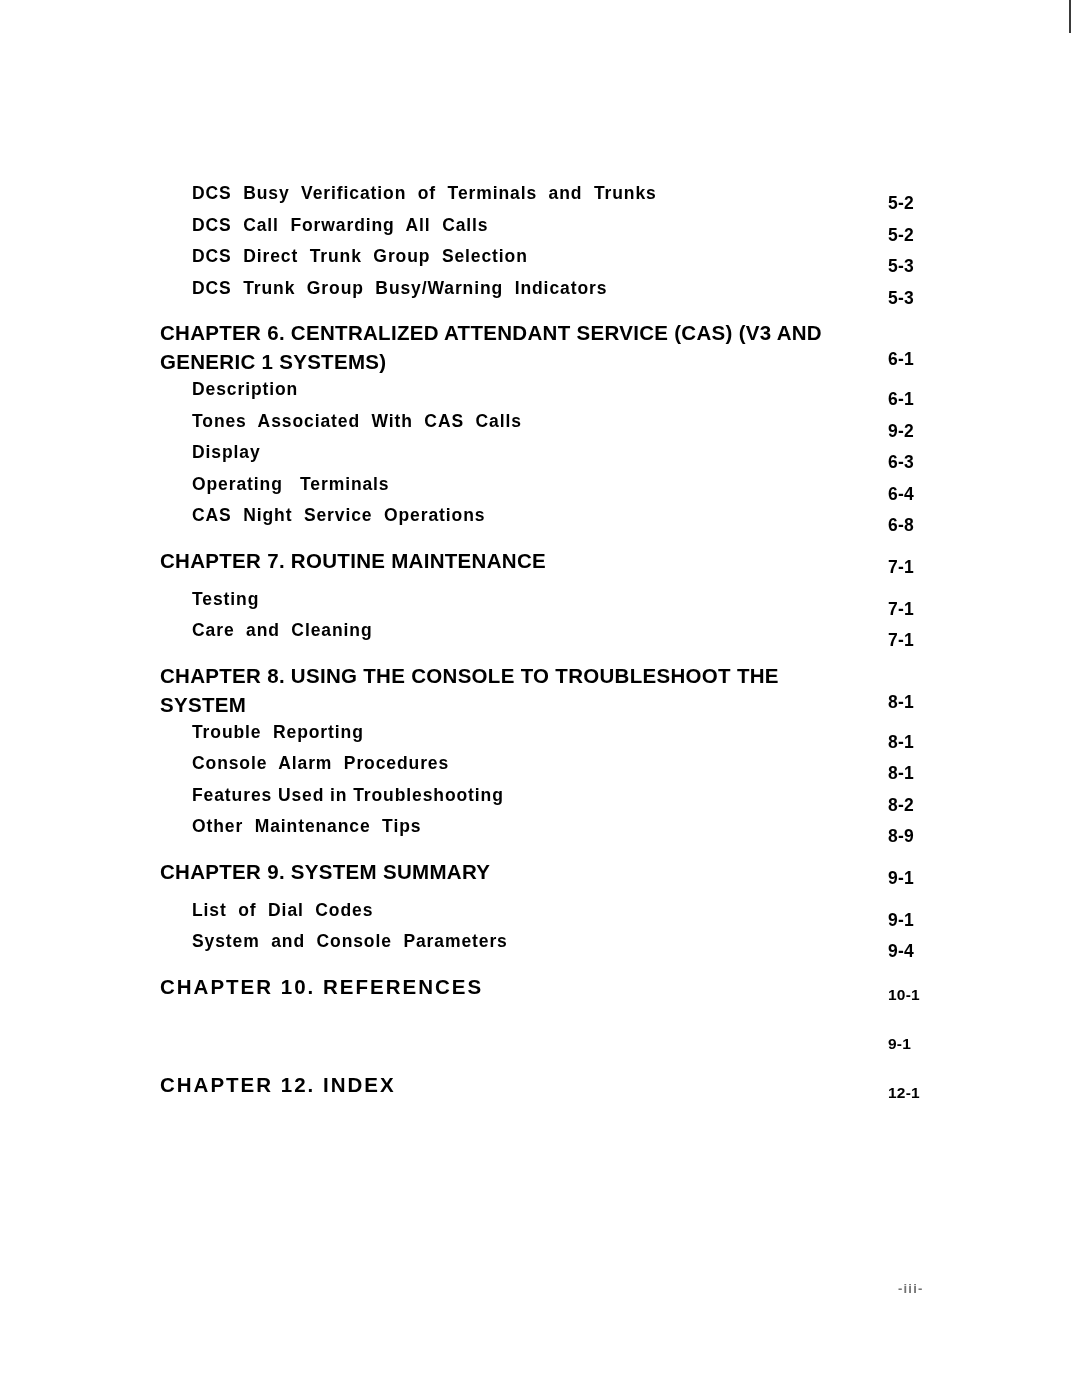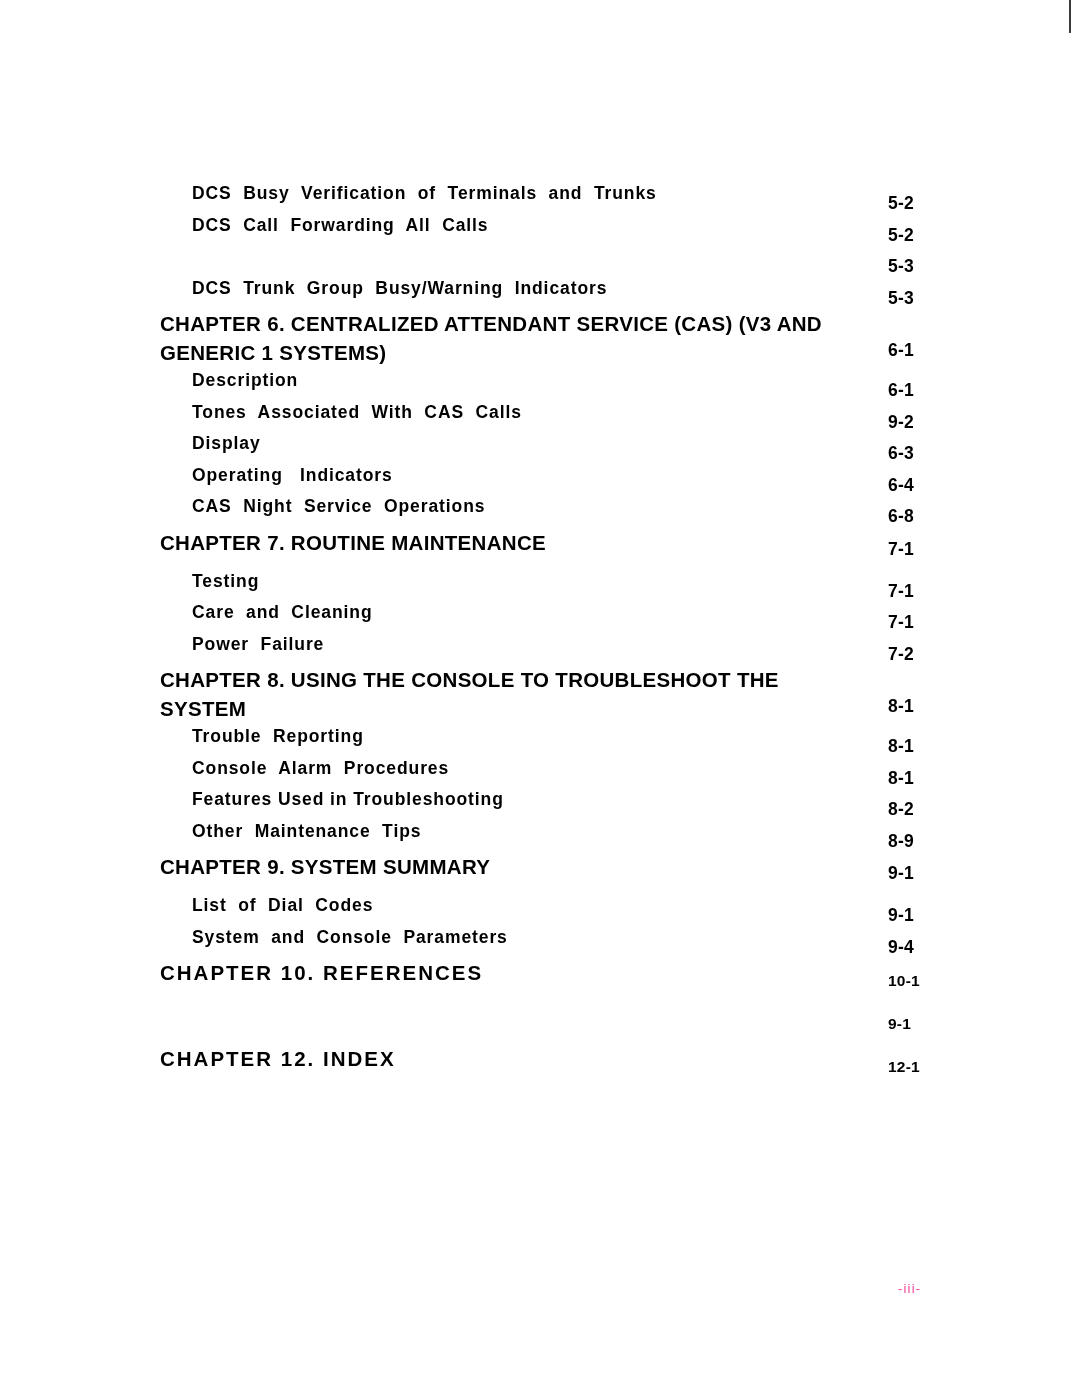--- a/index.html
+++ b/index.html
@@ -48,20 +48,21 @@
     margin-left: 192px;
     font-size: 17.5px;
     font-weight: bold;
     letter-spacing: 0.9px;
     white-space: pre;
   }
 
   
   .row.chapter {
     min-height: 40px;
+    margin-top: 9px;
     margin-bottom: 3px;
   }
   .row.chapter .label {
     margin-left: 160px;
     font-size: 20.5px;
     font-weight: bold;
     letter-spacing: 0.3px;
     line-height: 1.42;
     max-width: 700px;
     white-space: pre-line;
@@ -90,41 +91,42 @@
   .footer {
     position: absolute;
     left: 0;
     top: 1281px;
     width: 1080px;
   }
   .footer .folio {
     position: absolute;
     left: 898px;
     font-size: 13px;
-    font-weight: normal;
+    font-weight: bold;
     letter-spacing: 1.2px;
-    color: #ec4899;
+    color: #737373;
     white-space: pre;
   }
 </style>
 </head>
 <body>
 
 <div class="edge-artifact"></div>
 
 <div class="toc" id="toc">
     <div class="row entry">
       <span class="label">DCS  Busy  Verification  of  Terminals  and  Trunks</span>
       <span class="pageno">5-2</span>
     </div>
     <div class="row entry">
       <span class="label">DCS  Call  Forwarding  All  Calls</span>
       <span class="pageno">5-2</span>
     </div>
     <div class="row entry">
+      <span class="label">DCS  Direct  Trunk  Group  Selection</span>
       <span class="pageno">5-3</span>
     </div>
     <div class="row entry">
       <span class="label">DCS  Trunk  Group  Busy/Warning  Indicators</span>
       <span class="pageno">5-3</span>
     </div>
     <div class="row chapter">
       <span class="label">CHAPTER 6. CENTRALIZED ATTENDANT SERVICE (CAS) (V3 AND
 GENERIC  1  SYSTEMS)</span>
       <span class="pageno">6-1</span>
@@ -135,42 +137,38 @@
     </div>
     <div class="row entry">
       <span class="label">Tones  Associated  With  CAS  Calls</span>
       <span class="pageno">9-2</span>
     </div>
     <div class="row entry">
       <span class="label">Display</span>
       <span class="pageno">6-3</span>
     </div>
     <div class="row entry">
-      <span class="label">Operating   Indicators</span>
+      <span class="label">Operating   Terminals</span>
       <span class="pageno">6-4</span>
     </div>
     <div class="row entry">
       <span class="label">CAS  Night  Service  Operations</span>
       <span class="pageno">6-8</span>
     </div>
     <div class="row chapter one-line">
       <span class="label">CHAPTER 7. ROUTINE  MAINTENANCE</span>
       <span class="pageno">7-1</span>
     </div>
     <div class="row entry">
       <span class="label">Testing</span>
       <span class="pageno">7-1</span>
     </div>
     <div class="row entry">
       <span class="label">Care  and  Cleaning</span>
       <span class="pageno">7-1</span>
-    </div>
-    <div class="row entry">
-      <span class="label">Power  Failure</span>
-      <span class="pageno">7-2</span>
     </div>
     <div class="row chapter">
       <span class="label">CHAPTER 8. USING THE CONSOLE TO TROUBLESHOOT THE
 SYSTEM</span>
       <span class="pageno">8-1</span>
     </div>
     <div class="row entry">
       <span class="label">Trouble  Reporting</span>
       <span class="pageno">8-1</span>
     </div>

